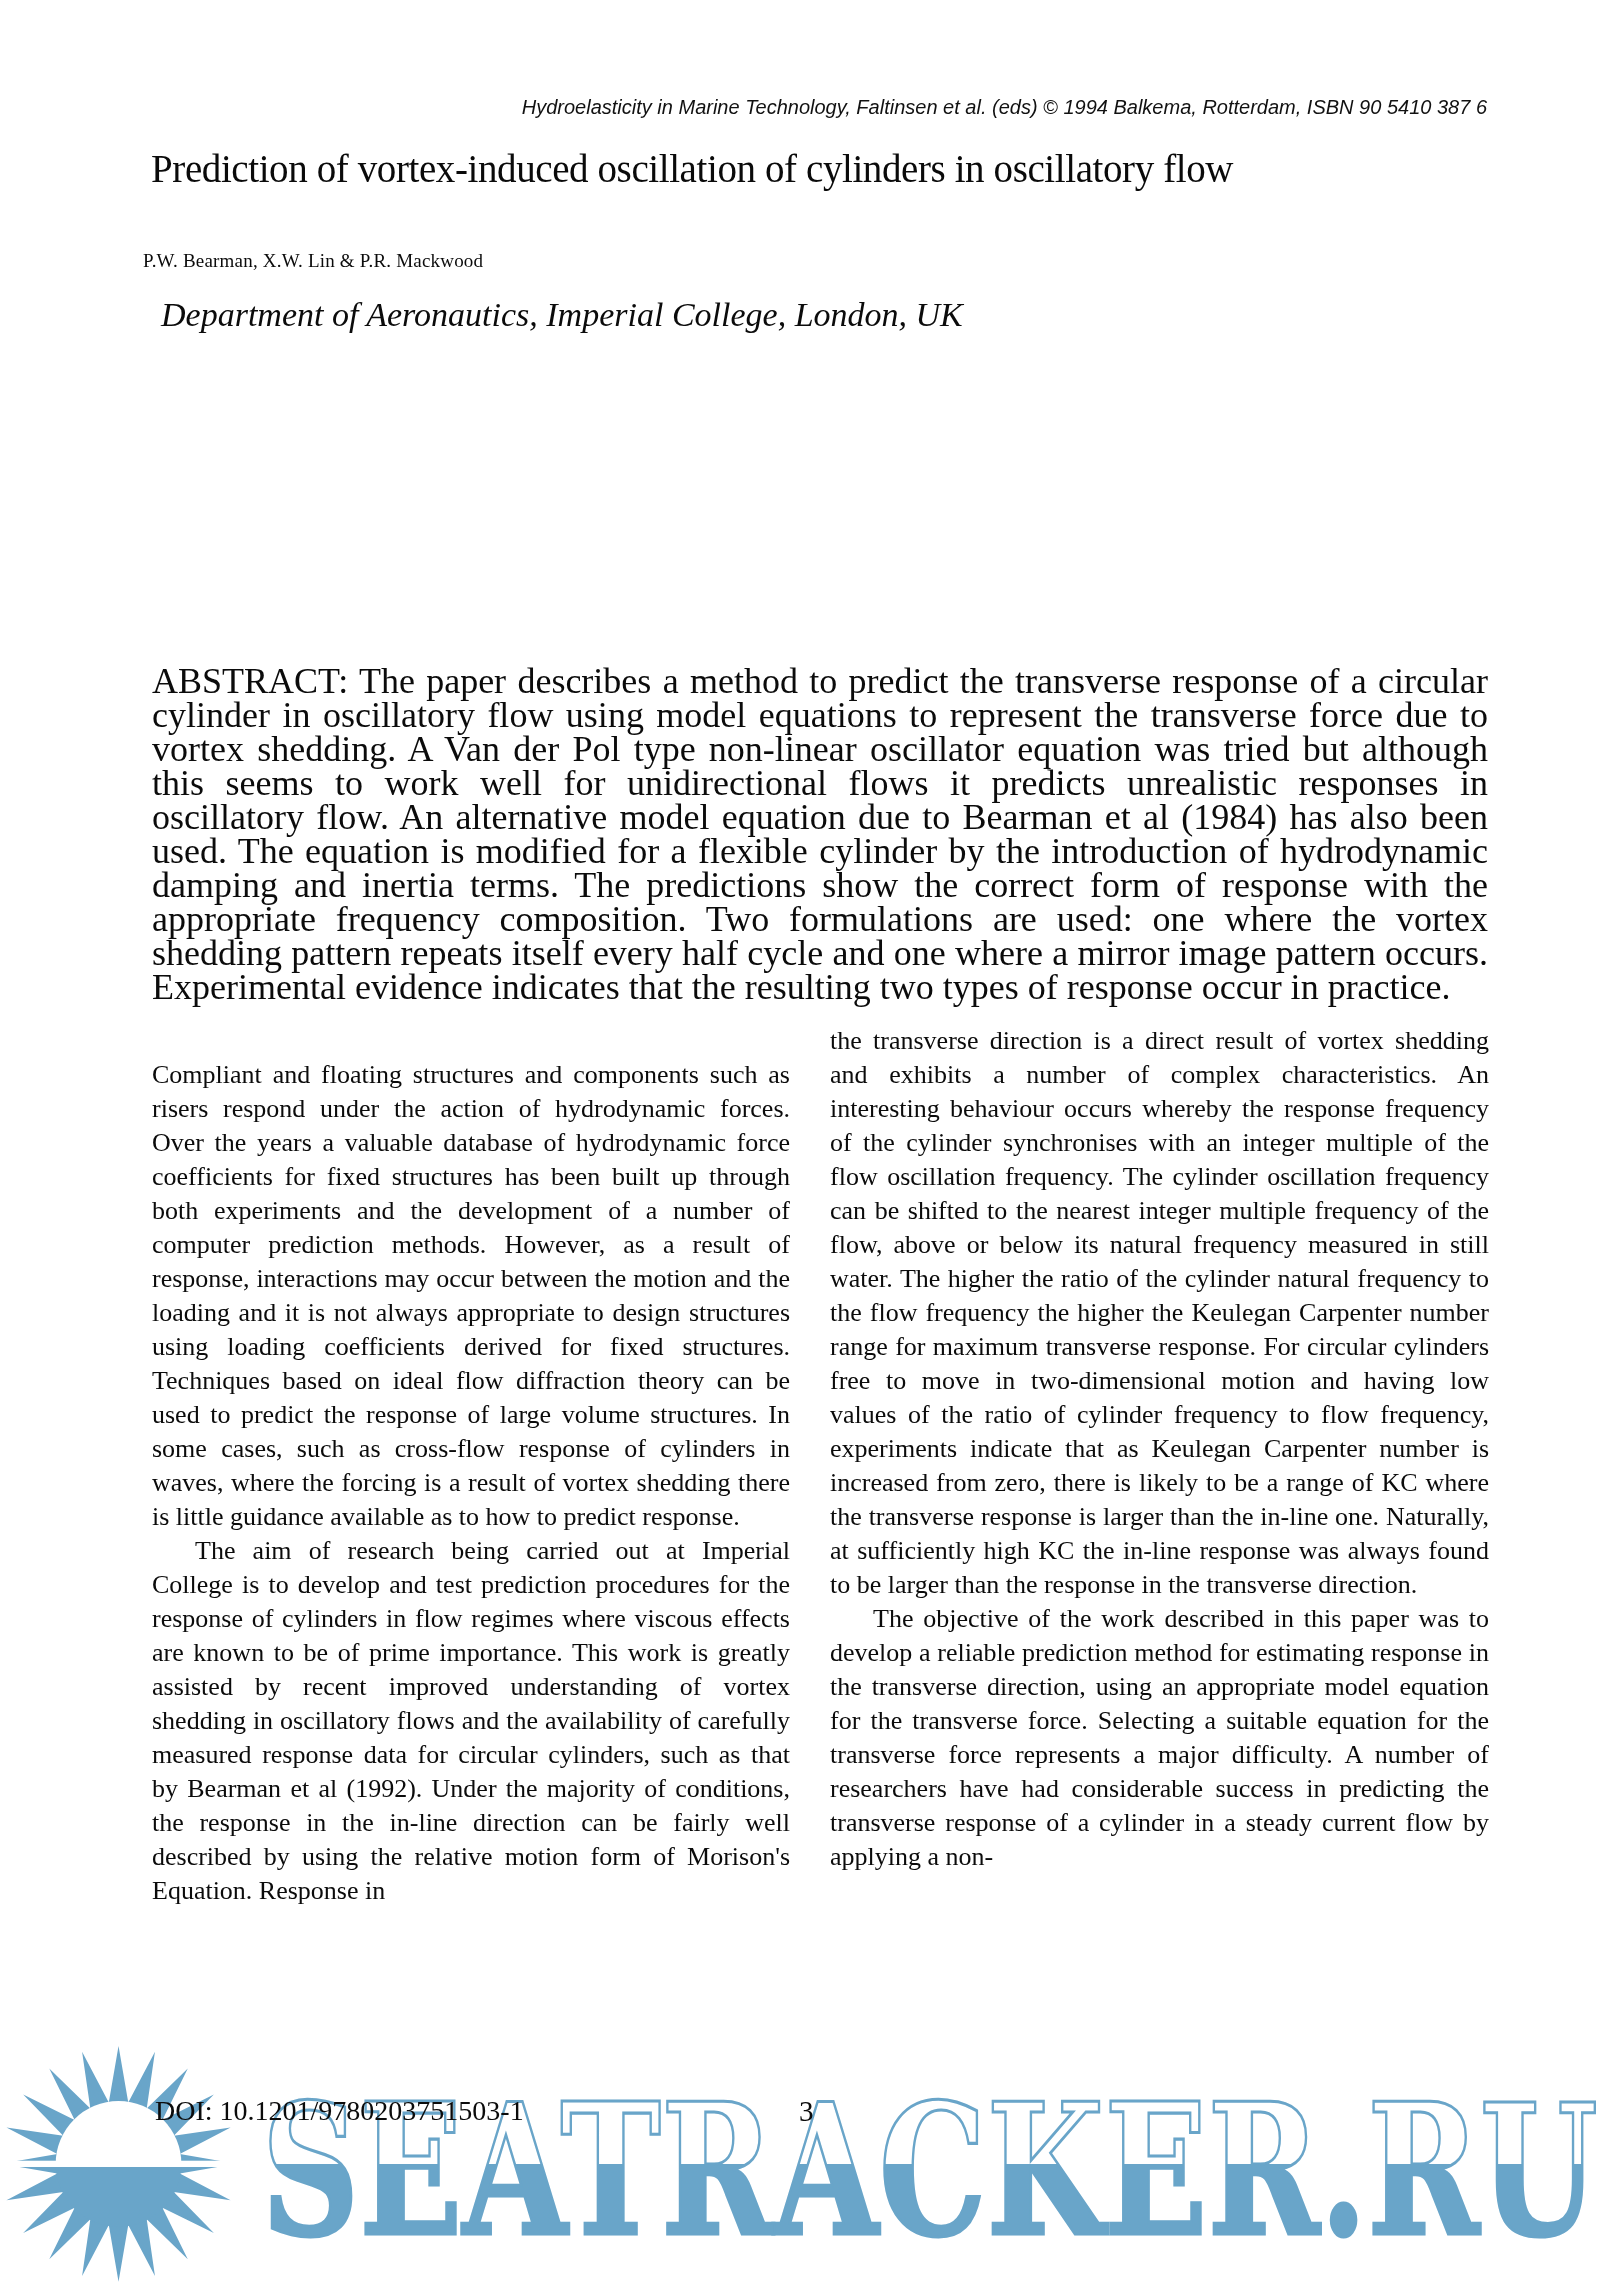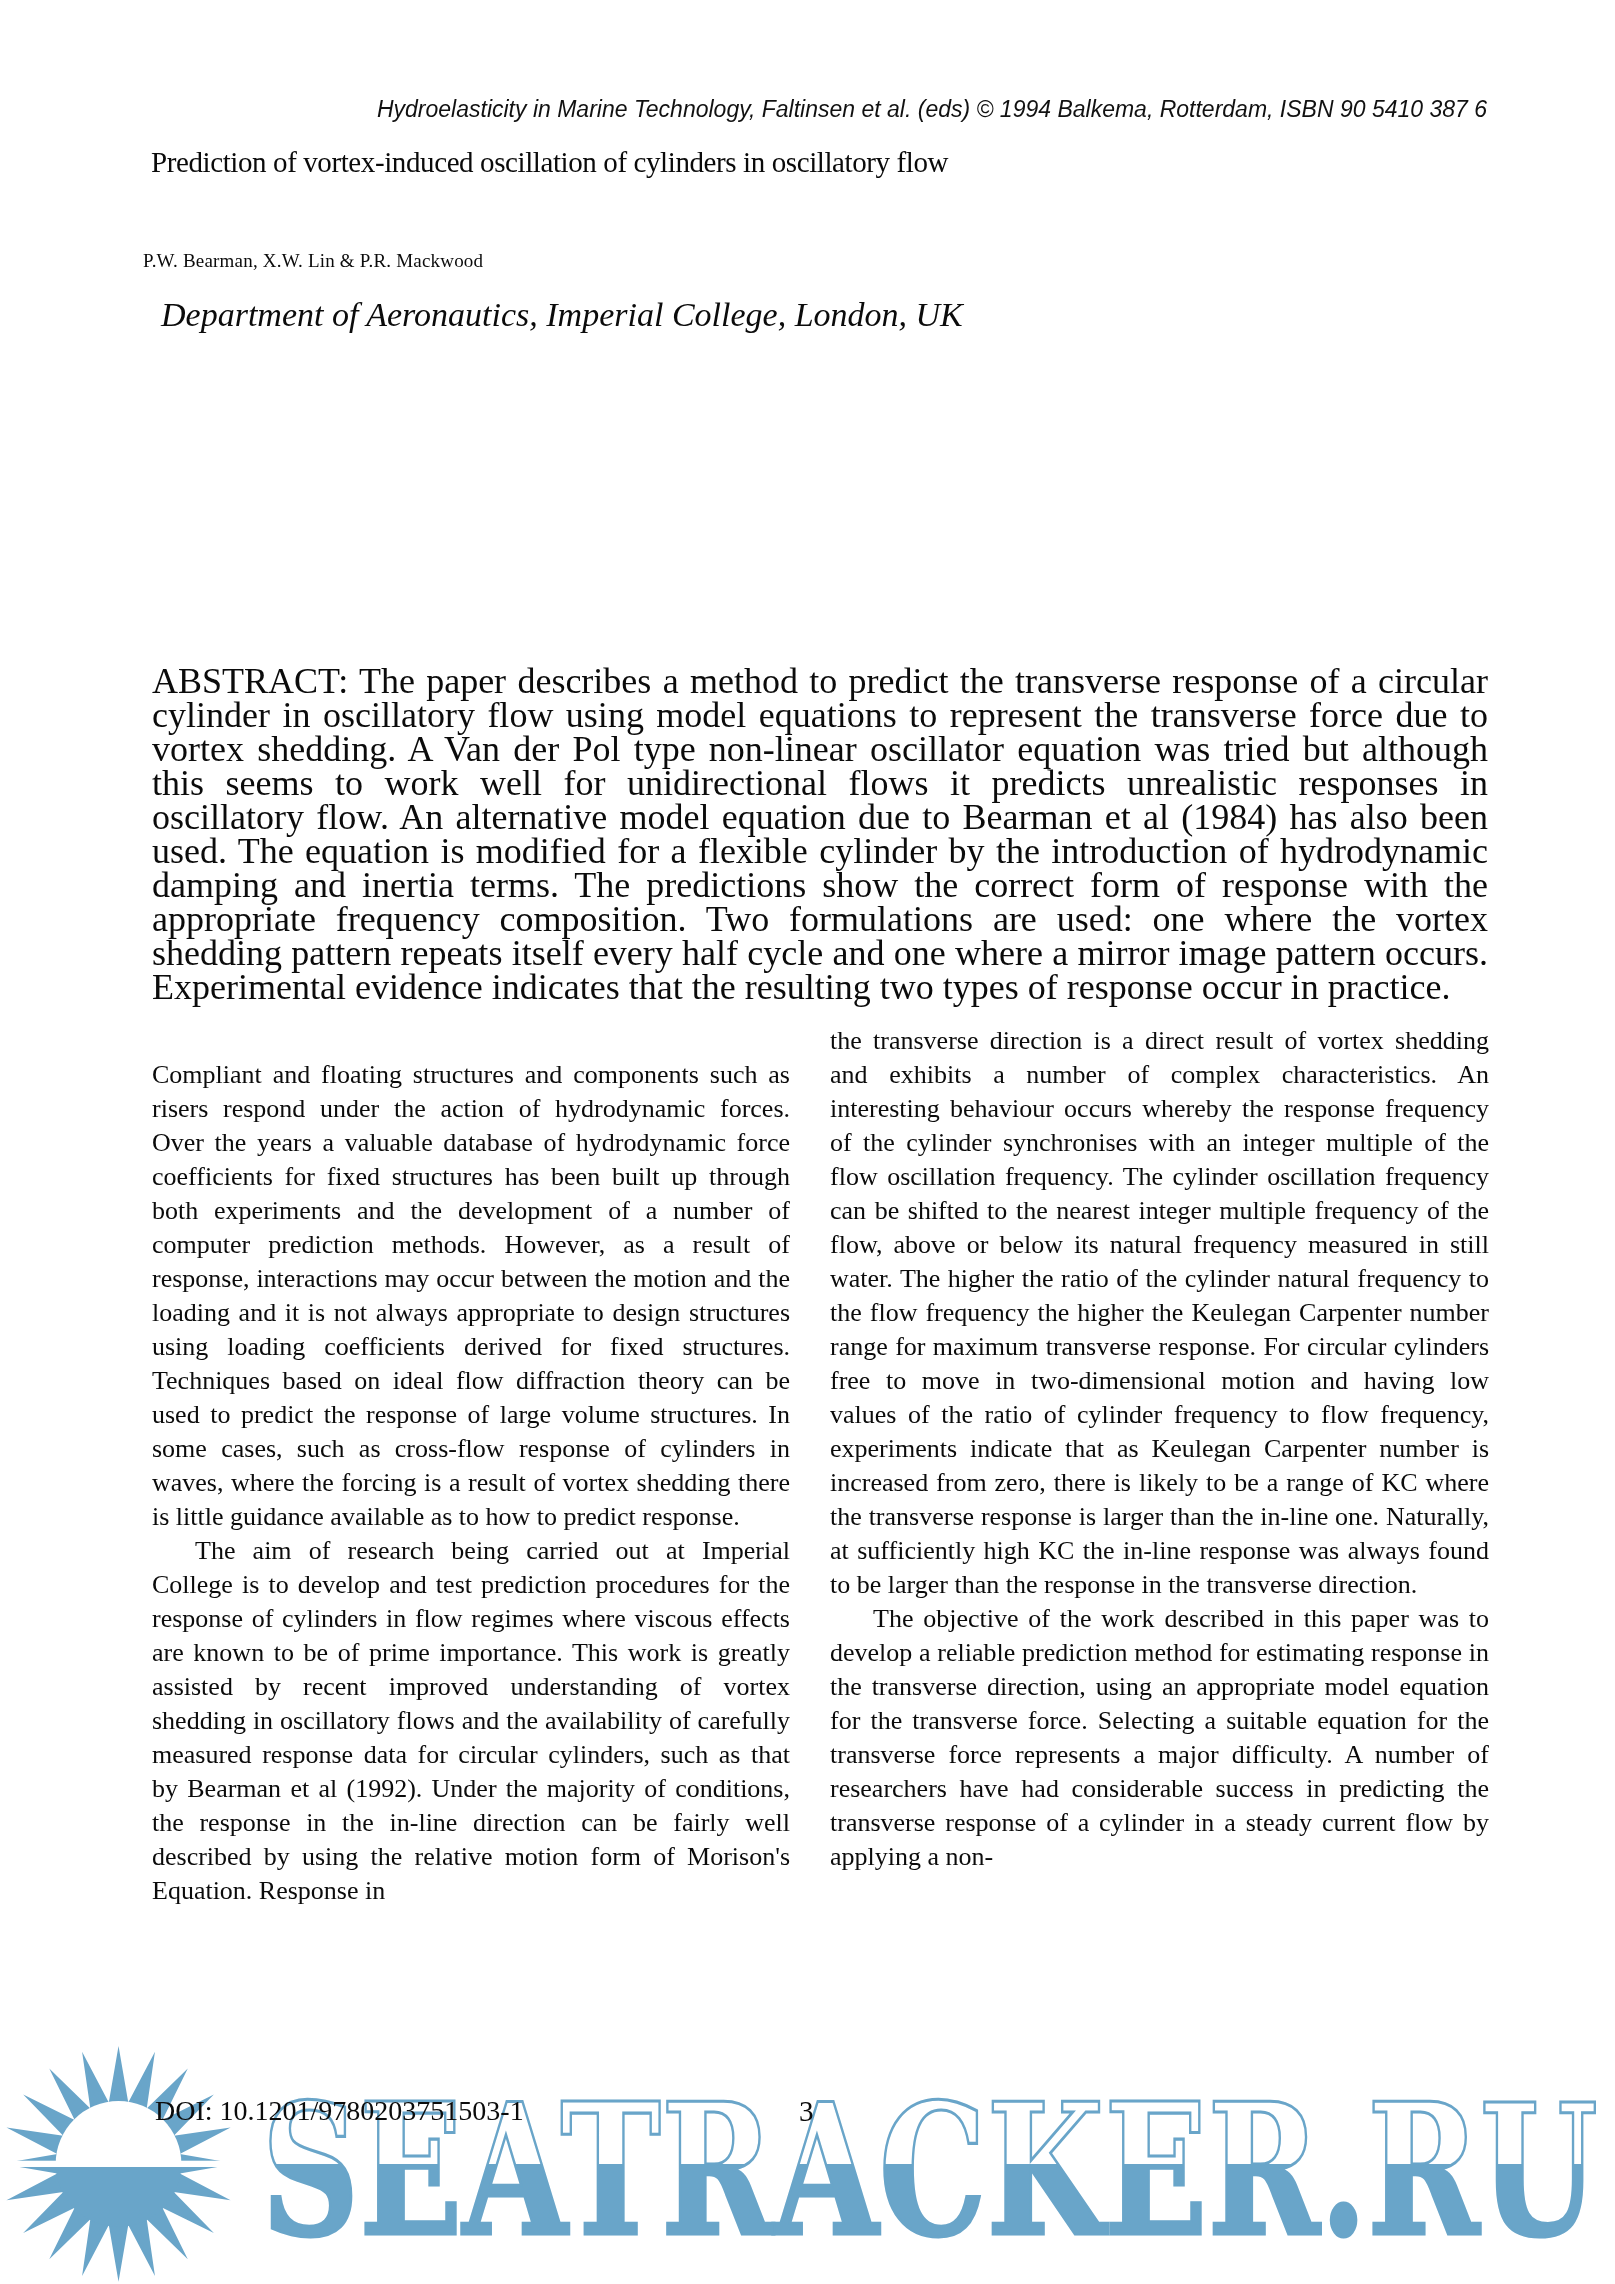--- a/index.html
+++ b/index.html
@@ -8,28 +8,28 @@
     width:1616px; height:2284px;
     background:#ffffff;
     overflow:hidden;
     font-family:"Liberation Serif", serif;
     color:#0b0b0b;
   }
   .running-head {
     position:absolute; top:96px; right:129px;
     font-family:"Liberation Sans", sans-serif;
     font-style:italic;
-    font-size:23px; letter-spacing:0px;
+    font-size:20px; letter-spacing:0px;
     white-space:nowrap;
     color:#111;
   }
   .paper-title {
     position:absolute; left:151px; top:146px;
     width:1352px;
-    font-size:29px; letter-spacing:-0.4px;
+    font-size:39px; letter-spacing:-0.4px;
     color:#0a0a0a;
   }
   .authors-line {
     position:absolute; left:143px; top:250px;
     font-size:19px; letter-spacing:0.2px;
   }
   .affiliation-line {
     position:absolute; left:151px; top:296px;
     font-size:34px; font-style:italic;margin-left:10px;
   }

